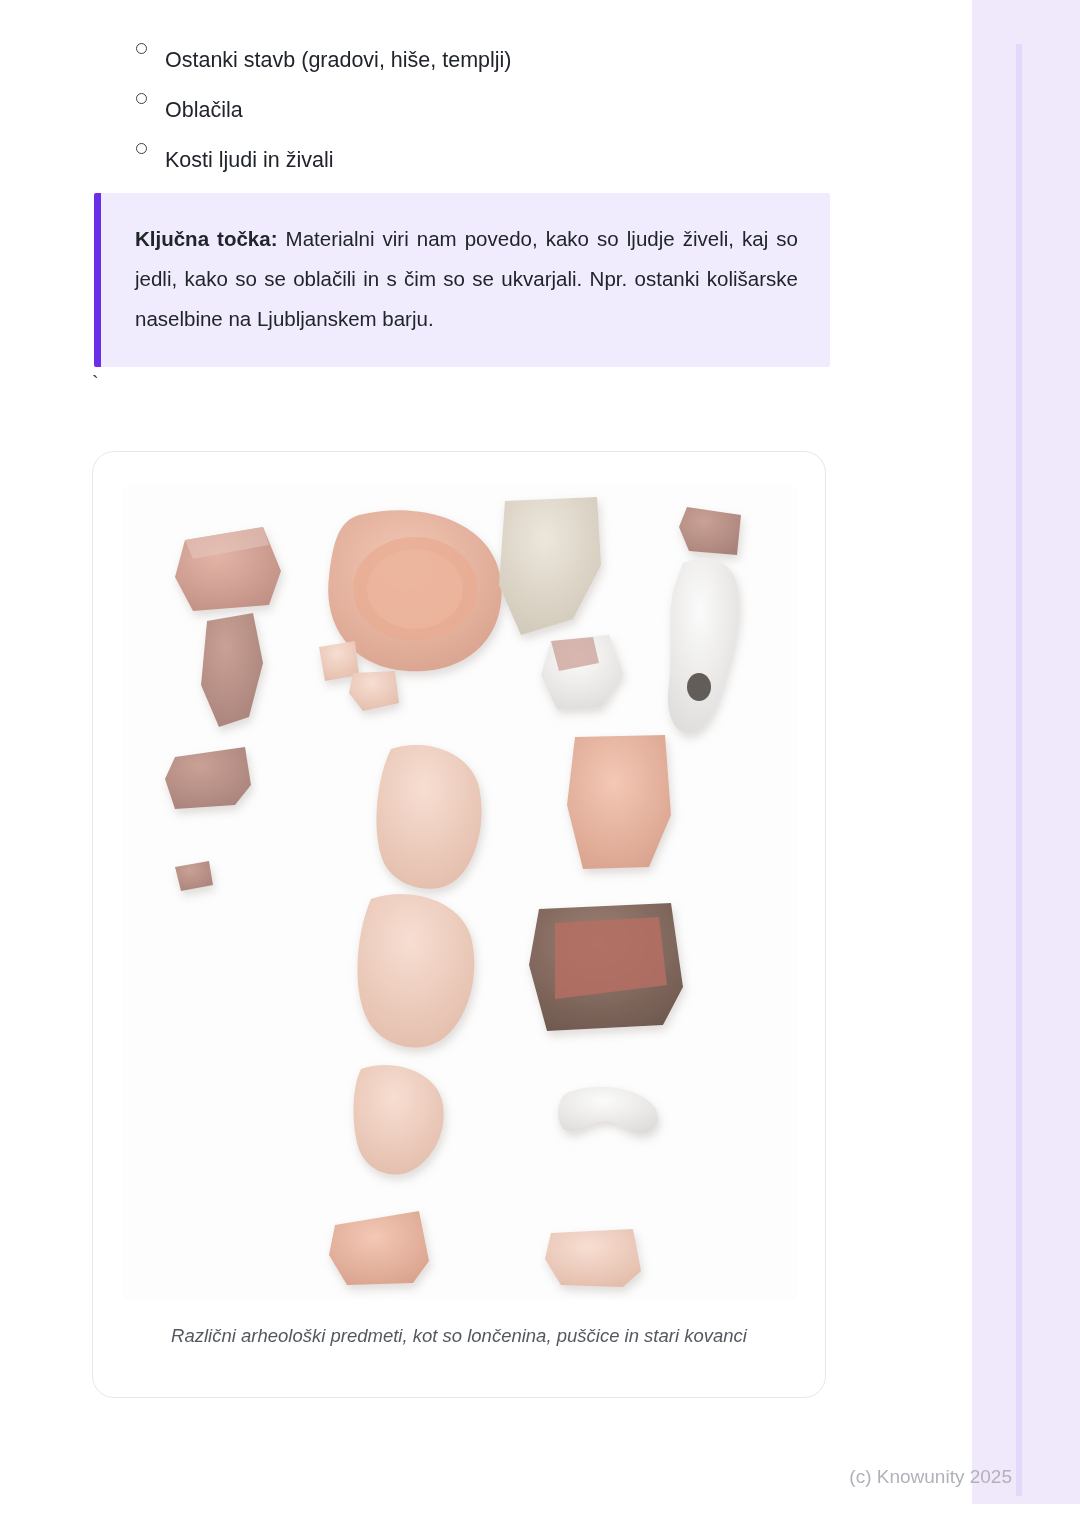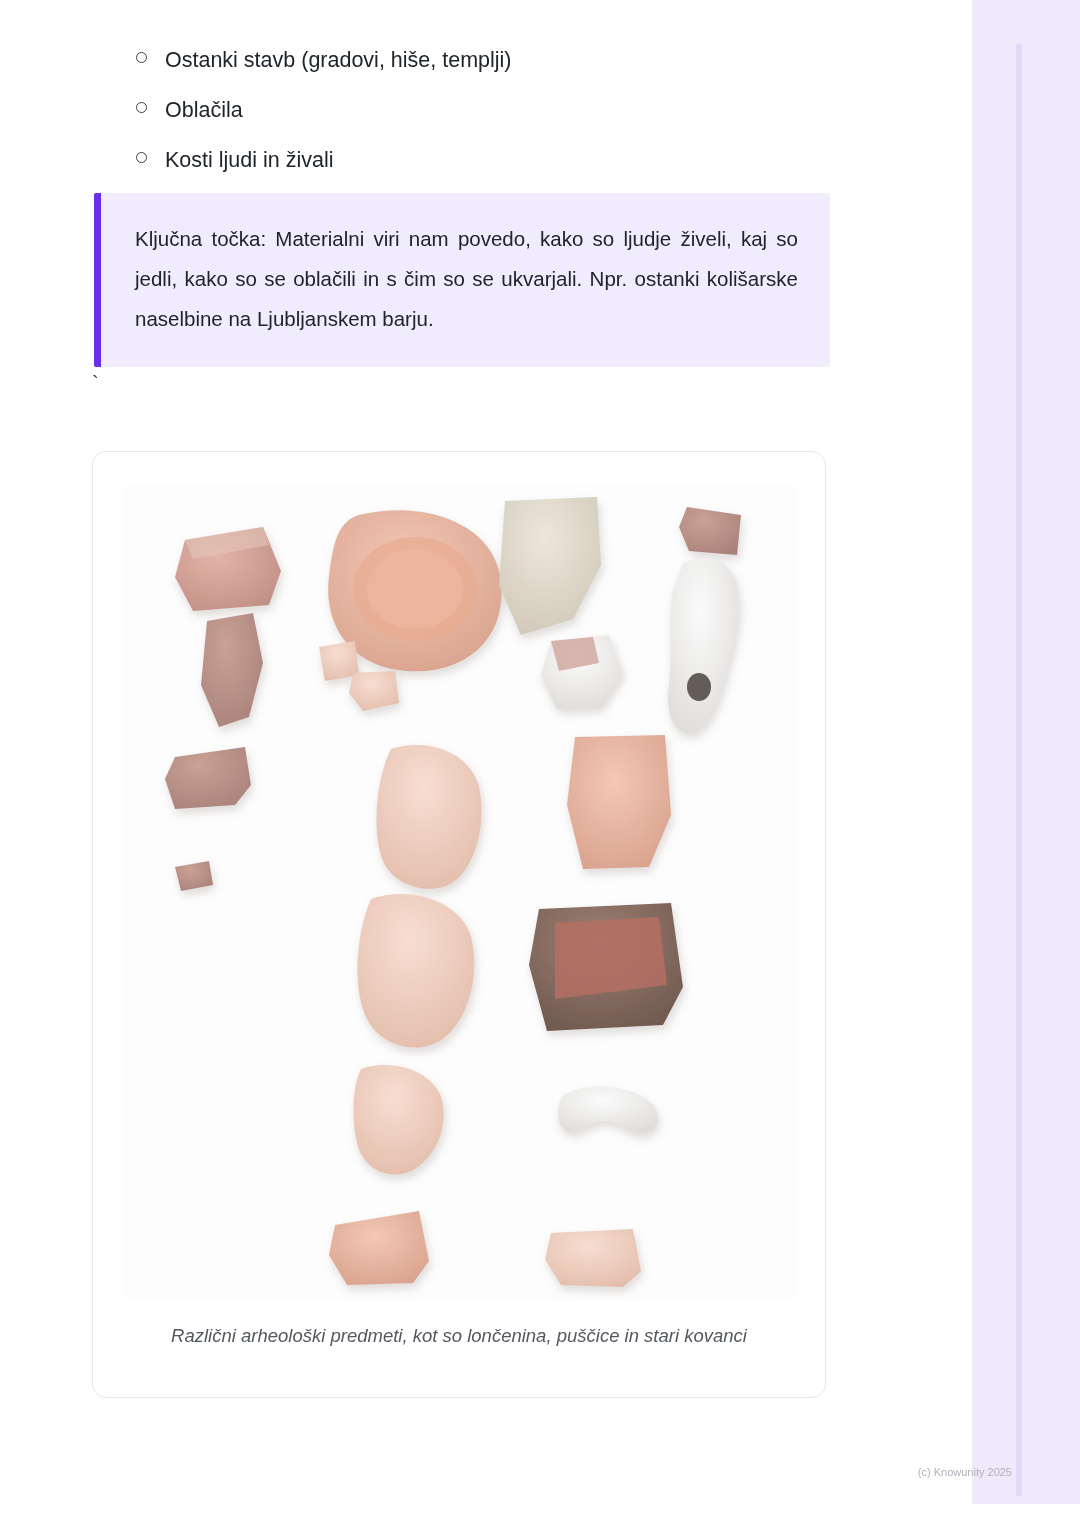--- a/index.html
+++ b/index.html
@@ -41,21 +41,21 @@
 
   
   .bullet-list {
     position: absolute;
     left: 94px;
     top: 46px;
     width: 760px;
   }
   .bullet-item {
     display: flex;
-    align-items: center;
+    align-items: flex-start;
     margin-bottom: 21px;
     font-size: 21.5px;
     line-height: 1.35;
     color: #20242b;
   }
   .bullet-marker {
     width: 9px;
     height: 9px;
     border: 1.6px solid #3b3f47;
     border-radius: 50%;
@@ -79,42 +79,42 @@
     border-radius: 2px;
   }
   .callout p {
     margin: 0;
     font-size: 20.5px;
     line-height: 1.95;
     text-align: justify;
     color: #20242b;
   }
   .callout strong {
-    font-weight: 400;
+    font-weight: 700;
   }
 
   
   .stray-mark {
     position: absolute;
     left: 92px;
     top: 372px;
     font-size: 20px;
     color: #3a3a3a;
   }
 
   
   .figure-card {
     position: absolute;
     left: 92px;
     top: 451px;
     width: 734px;
     height: 947px;
     background: #ffffff;
     border: 1px solid #e8e4f2;
-    border-radius: 14px;
+    border-radius: 22px;
     box-sizing: border-box;
   }
   .photo {
     position: absolute;
     left: 30px;
     top: 33px;
     width: 674px;
     height: 1267px;
     max-height: 815px;
     height: 815px;
@@ -131,21 +131,21 @@
     font-size: 18.5px;
     font-style: italic;
     color: #54585f;
   }
 
   
   .footer {
     position: absolute;
     right: 68px;
     top: 1466px;
-    font-size: 11px;
+    font-size: 19px;
     color: #b3b0bb;
   }
 
   
   svg.sherds {
     display: block;
     width: 100%;
     height: 100%;
   }
 </style>

